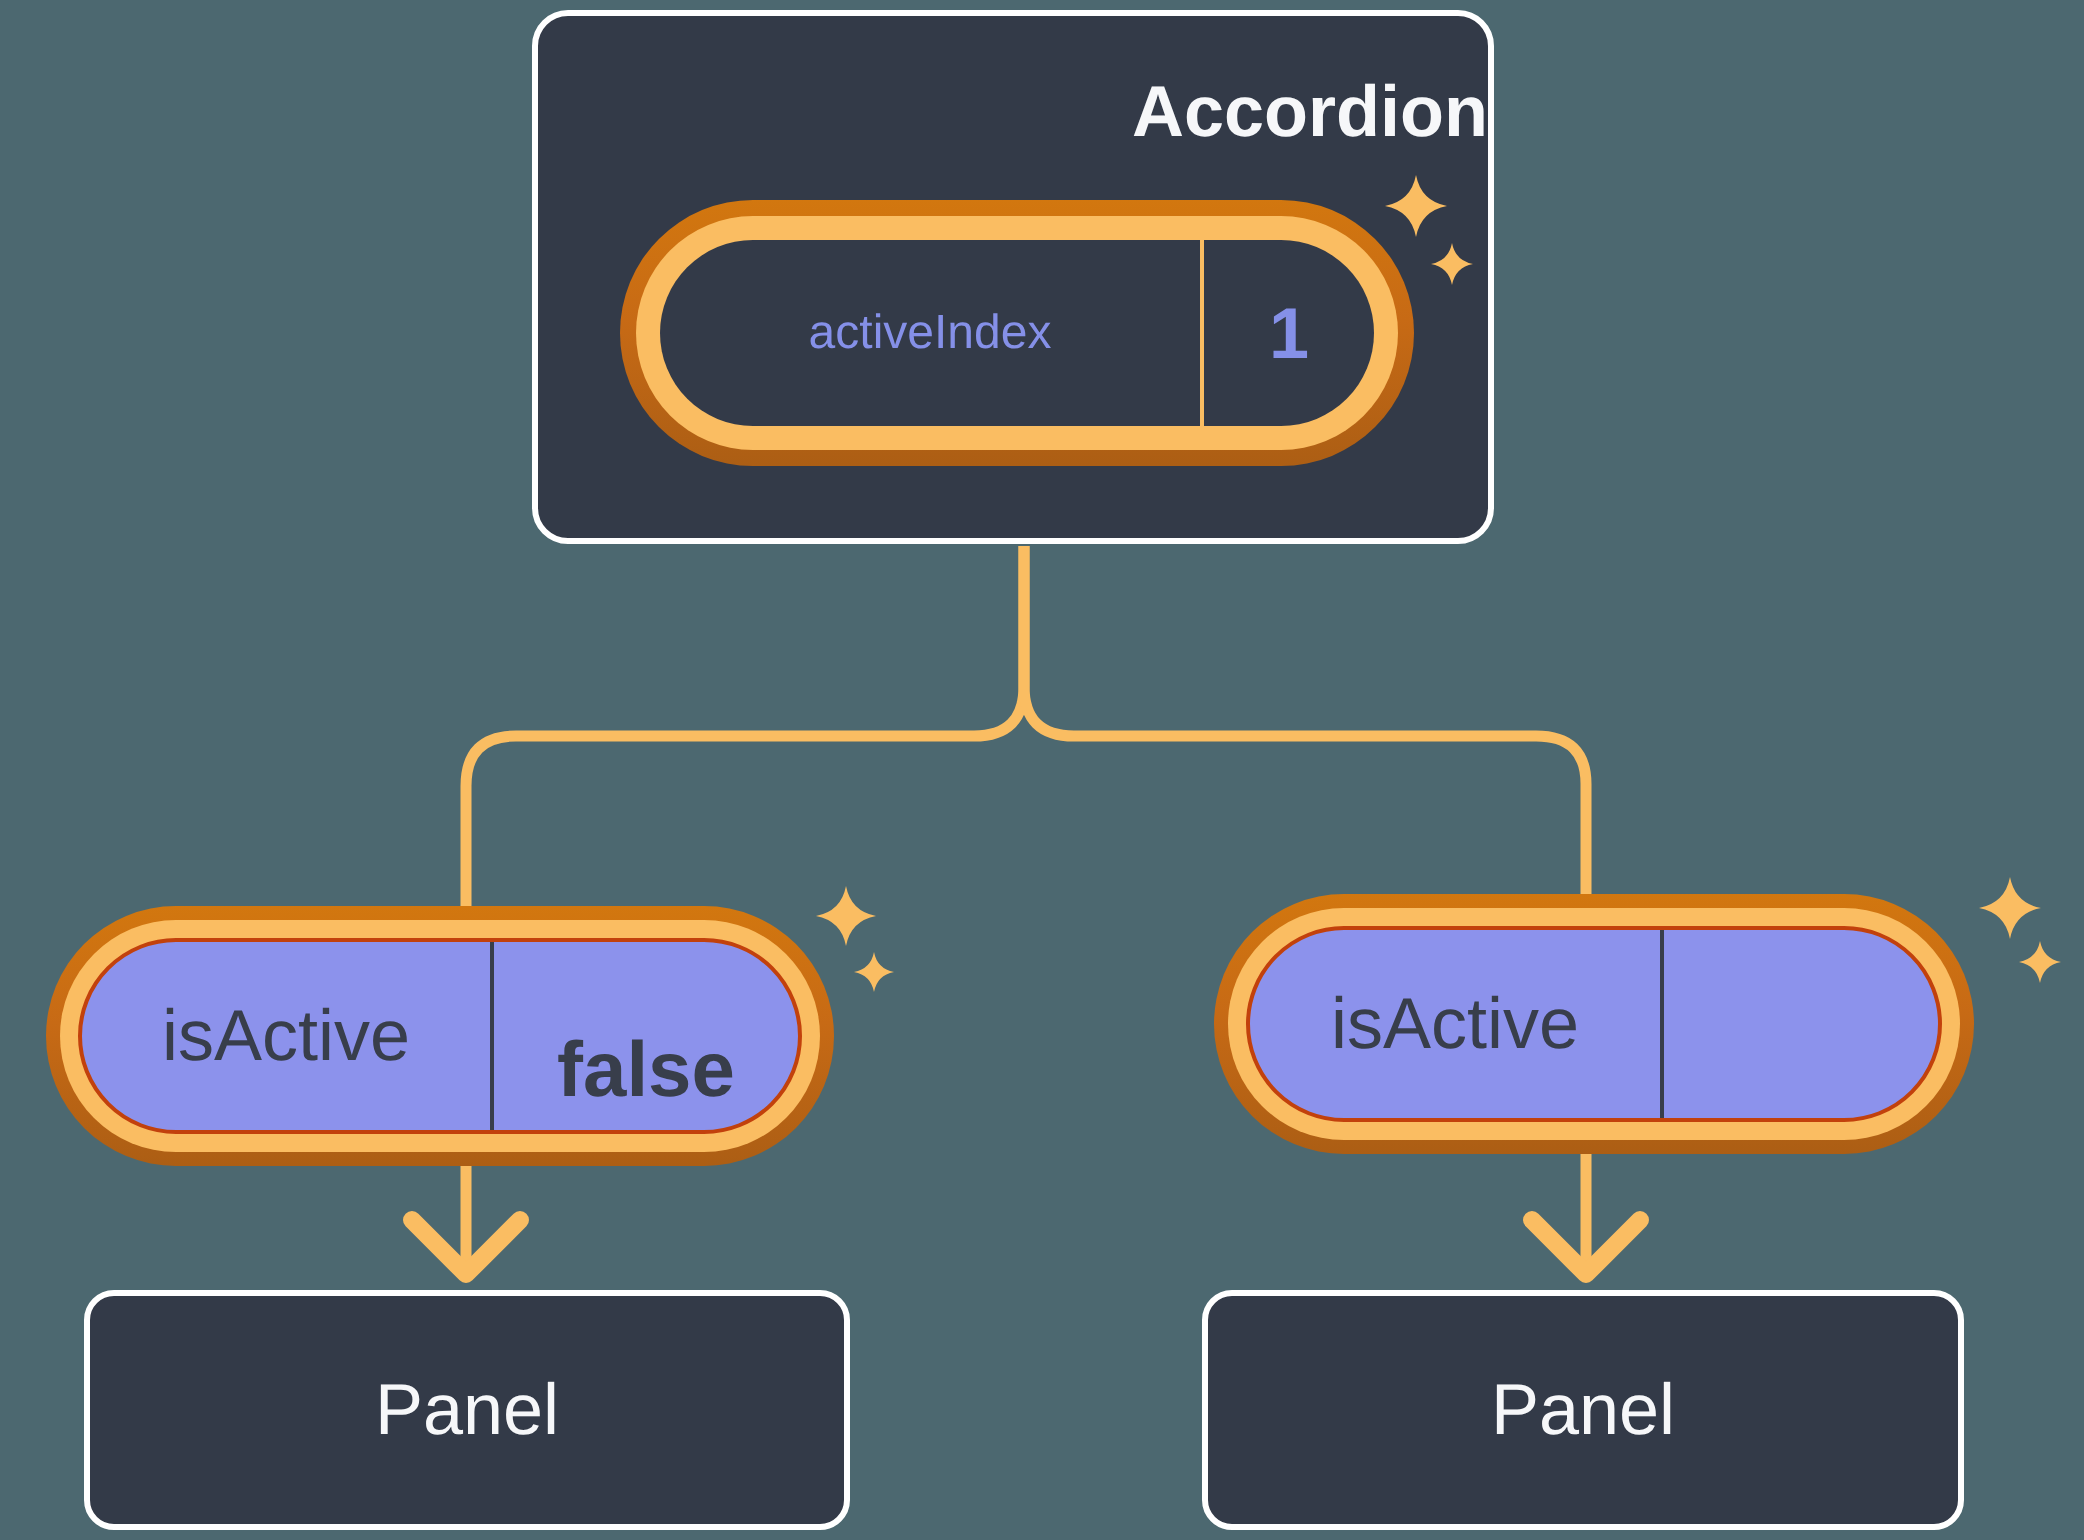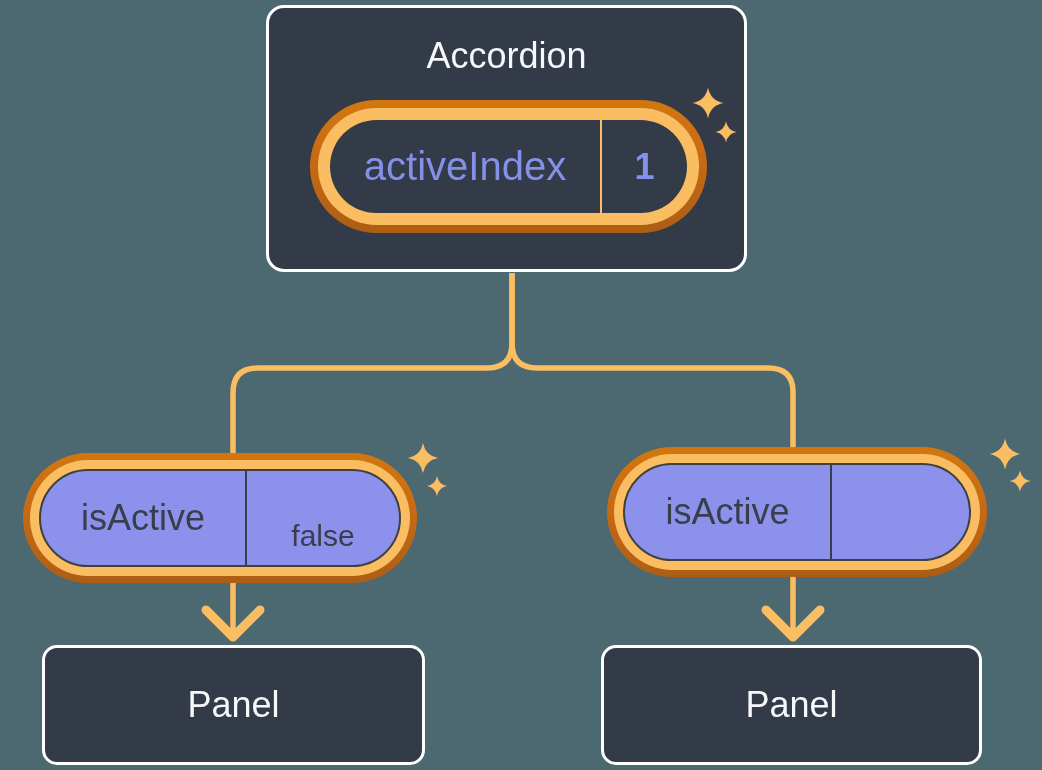--- a/index.html
+++ b/index.html
@@ -19,23 +19,23 @@
   }
   #accordion-card {
     left: 266px; top: 5px;
     width: 481px; height: 267px;
     border-radius: 18px;
     z-index: 0;
   }
   #accordion-title {
     position: absolute;
     left: 0; right: 0; top: 27px;
-    text-align: center;
+    text-align: right;
     font-size: 36px;
-    font-weight: 400;
+    font-weight: 700;
     color: #F6F7F9;
   }
   
   .pill-outer {
     position: absolute;
     border-radius: 999px;
     background: linear-gradient(180deg, #D2770F 0%, #C76A15 45%, #AC5E14 100%);
     box-sizing: border-box;
     z-index: 2;
   }
@@ -49,41 +49,41 @@
     width: 100%; height: 100%;
     border-radius: 999px;
     display: flex;
     align-items: stretch;
     overflow: hidden;
     box-sizing: border-box;
   }
   #state-pill { left: 310px; top: 100px; width: 397px; height: 133px; padding: 8px; }
   #state-pill .pill-mid { padding: 12px; }
   #state-pill .pill-inner { background: #333A48; color: #8590E8; }
-  #state-pill .cell-label { width: 270px; font-size: 40px; }
+  #state-pill .cell-label { width: 270px; font-size: 24px; }
   #state-pill .divider { width: 2px; background: #FABD62; }
   #state-pill .cell-value { flex: 1; font-size: 36px; font-weight: 700; }
   .cell-label, .cell-value {
     display: flex;
     align-items: center;
     justify-content: center;
   }
   
   .prop-pill .pill-mid { padding: 9px; }
   .prop-pill .pill-inner {
     background: #8C92EC;
-    border: 2px solid #404040;
+    border: 2px solid #c2410c;
     color: #383E4B;
   }
   #prop-pill-left  { left: 23px;  top: 453px; width: 394px; height: 130px; padding: 7px; }
   #prop-pill-right { left: 607px; top: 447px; width: 380px; height: 130px; padding: 7px; }
   #prop-pill-left  .cell-label { width: 204px; font-size: 36px; }
   #prop-pill-right .cell-label { width: 205px; font-size: 36px; }
   .prop-pill .divider { width: 2px; background: #383E4B; }
-  .prop-pill .cell-value { flex: 1; font-size: 30px; font-weight: 400; margin-top: 36px; }
+  .prop-pill .cell-value { flex: 1; font-size: 39px; font-weight: 700; margin-top: 36px; }
   
   .panel-card {
     border-radius: 15px;
     display: flex;
     align-items: center;
     justify-content: center;
     color: #F6F7F9;
     font-size: 36px;
     font-weight: 400;
     z-index: 0;

